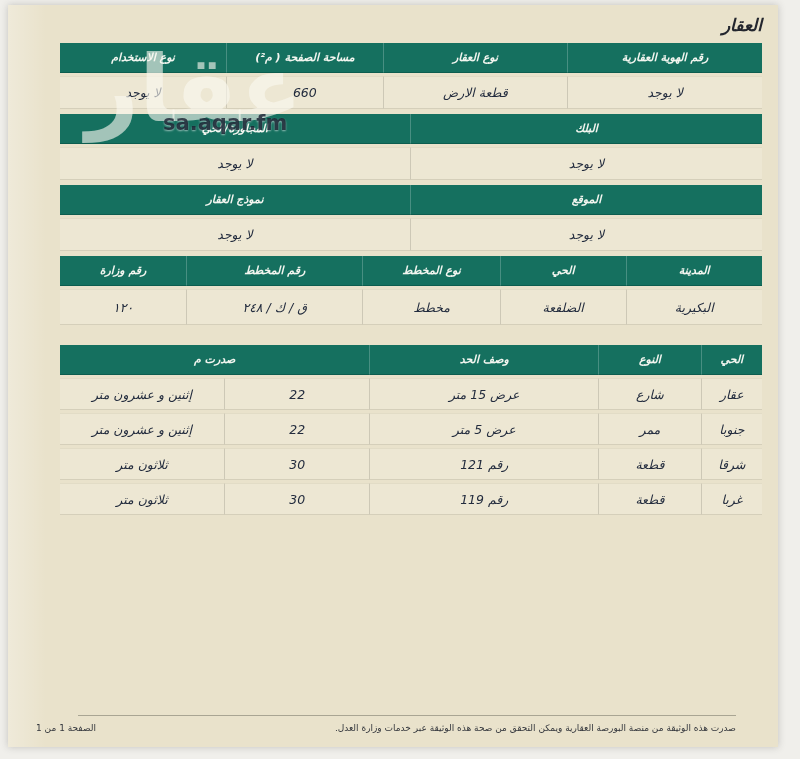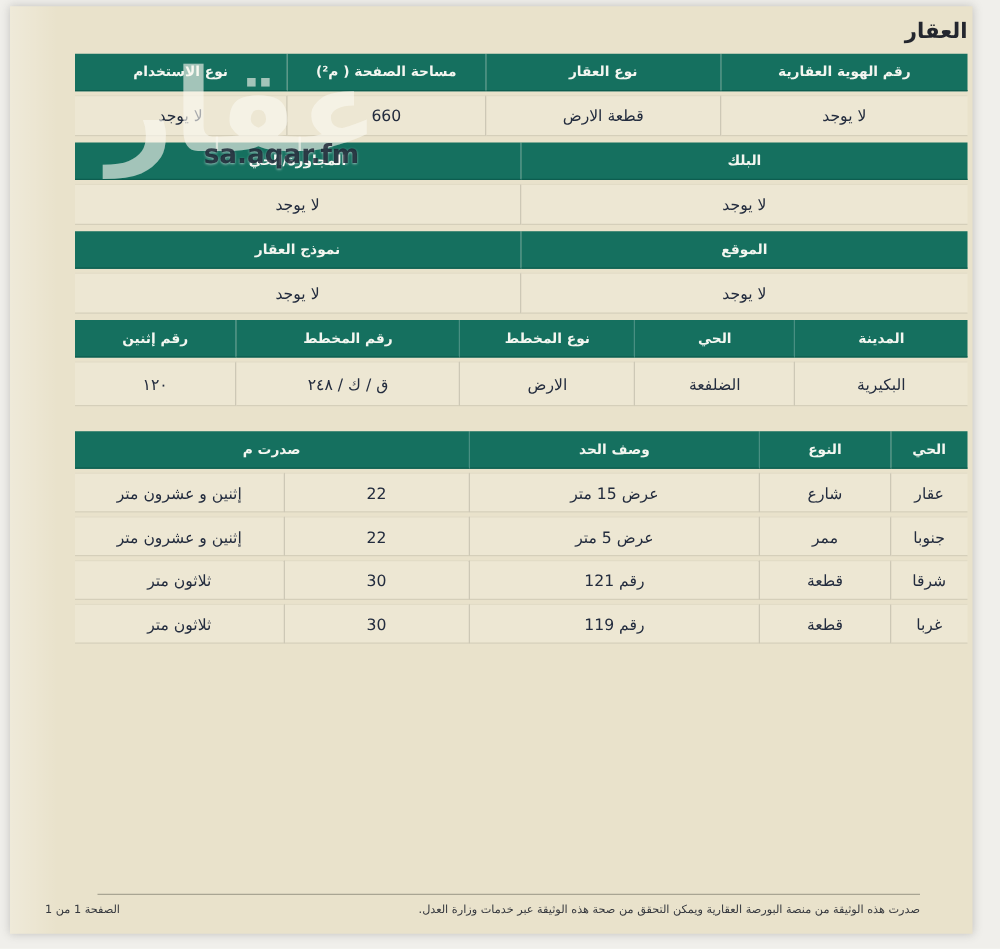--- a/index.html
+++ b/index.html
@@ -8,21 +8,21 @@
   }
   html,body{margin:0;padding:0;}
   body{font-family:"DejaVu Sans",sans-serif;}
   .canvas{position:relative;width:800px;height:759px;background:var(--outer-bg);overflow:hidden;direction:rtl;}
   .page{
     position:absolute;top:5px;left:8px;right:22px;bottom:12px;
     background:var(--page-bg);
     background-image:linear-gradient(90deg, rgba(255,255,255,.28) 0, rgba(255,255,255,0) 38px);
     box-shadow:0 0 7px rgba(60,60,55,.25);
   }
-  .content{padding:0 4px 0 52px;}
+  .content{padding:0 16px 0 52px;font-style:italic;}
   .title{
     margin:10px 0 8px; text-align:right;
     font-size:17px;font-weight:bold;color:#23262e;
   }
   table.tbl{
     width:100%; table-layout:fixed;
     border-collapse:separate; border-spacing:0 3px;
     margin:-3px 0 2px;
   }
   table.tbl th{
@@ -142,28 +142,28 @@
             <col style="width:19.6%">
             <col style="width:25.1%">
             <col style="width:18.1%">
           </colgroup>
         <thead>
           <tr>
             <th>المدينة</th>
             <th>الحي</th>
             <th>نوع المخطط</th>
             <th>رقم المخطط</th>
-            <th>رقم إثنين</th>
+            <th>رقم وزارة</th>
           </tr>
         </thead>
         <tbody>
           <tr>
             <td>البكيرية</td>
             <td>الضلفعة</td>
-            <td>الارض</td>
+            <td>مخطط</td>
             <td>ق / ك / ٢٤٨</td>
             <td>١٢٠</td>
           </tr>
         </tbody>
       </table>
 
       <table class="tbl t4">
         <colgroup>
             <col style="width:8.6%">
             <col style="width:14.6%">

